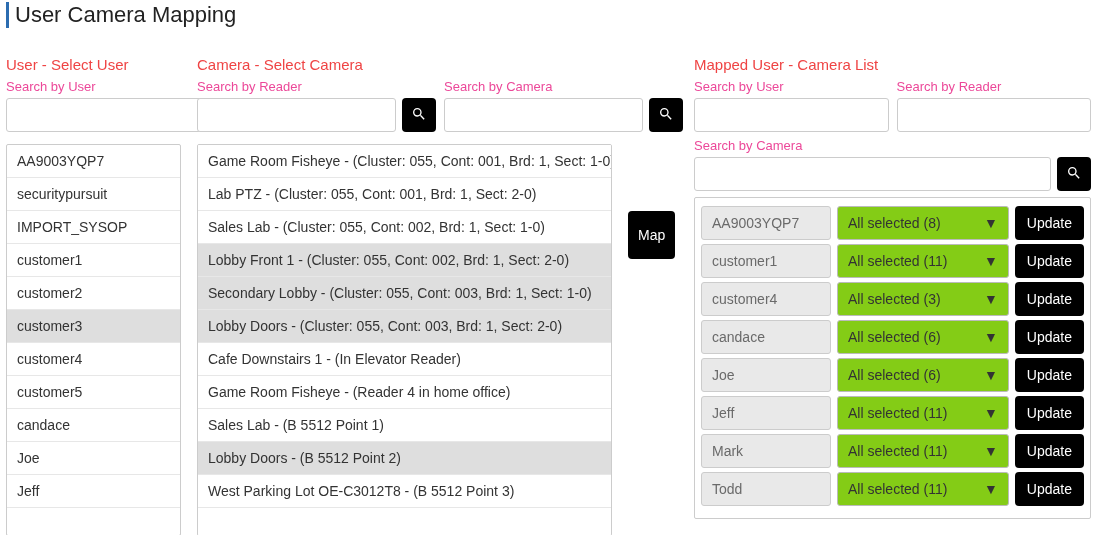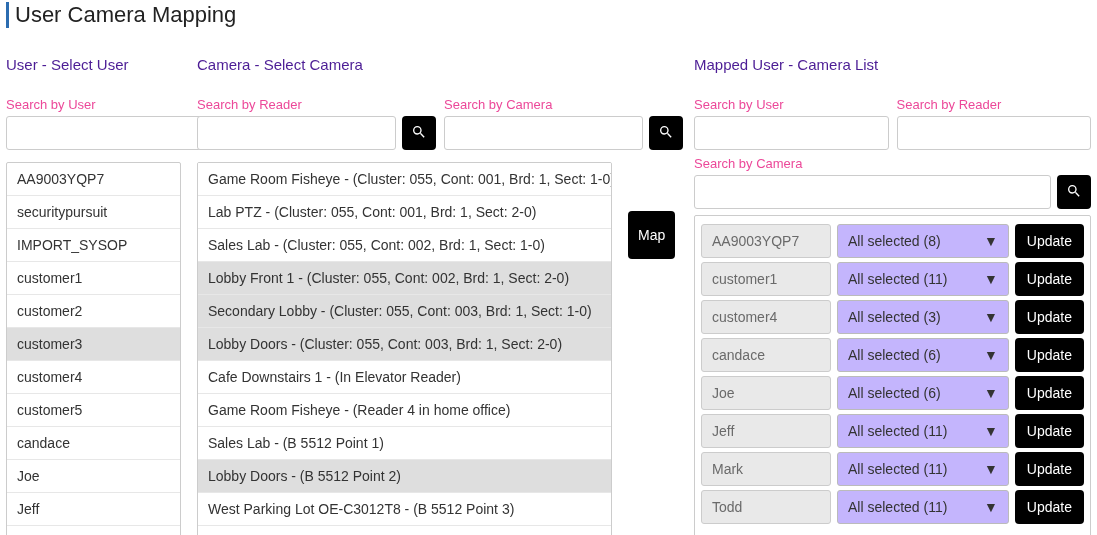--- a/index.html
+++ b/index.html
@@ -16,21 +16,21 @@
     color: #222;
     border-left: 3px solid #2b6cb0;
     padding-left: 6px;
     margin-bottom: 28px;
   }
   .columns { display: flex; gap: 16px; align-items: flex-start; }
   .col-users { width: 175px; }
   .col-cameras { width: 415px; }
   .col-map { width: 50px; padding-top: 155px; }
   .col-mapped { flex: 1; position: relative; }
-  .section-title { font-size: 15px; color: #4c1d95; margin-bottom: 24px; }
+  .section-title { font-size: 15px; color: #ef4444; margin-bottom: 6px; }
   .label { font-size: 13px; color: #ec4899; }
   .search-row { display: flex; gap: 8px; margin-bottom: 6px; }
   .search-row.two > div { flex: 1; }
   .search-group { display: flex; gap: 6px; flex: 1; }
   .input {
     flex: 1; height: 34px; border: 1px solid #ccc; border-radius: 3px;
     padding: 0 8px; font-size: 14px; background: #fff;
   }
   .icon-btn {
     width: 34px; height: 34px; background: #000; border: none; border-radius: 4px;
@@ -56,21 +56,21 @@
     overflow-y: scroll; padding: 4px 6px; background: #fff;
   }
   .mapped-row { display: flex; gap: 6px; align-items: center; margin: 4px 0; }
   .mapped-user {
     width: 130px; height: 34px; border: 1px solid #ccc; border-radius: 3px;
     background: #e9e9e9; color: #6a6a6a; padding: 0 10px; font-size: 14px;
     display: flex; align-items: center;
   }
   .mapped-select {
     flex: 1; height: 34px; border: 1px solid #bbb; border-radius: 3px;
-    background: #c4b5fd; color: #333; padding: 0 10px; font-size: 14px;
+    background: #84cc16; color: #333; padding: 0 10px; font-size: 14px;
     display: flex; align-items: center; justify-content: space-between; cursor: pointer;
   }
   .mapped-select .caret { color: #333; }
   .update-btn {
     height: 34px; padding: 0 12px; background: #000; color: #fff;
     border: none; border-radius: 4px; font-size: 14px; cursor: pointer;
   }
   ::-webkit-scrollbar { width: 10px; }
   ::-webkit-scrollbar-track { background: #f0f0f0; }
   ::-webkit-scrollbar-thumb { background: #c4c4c4; border-radius: 5px; }

